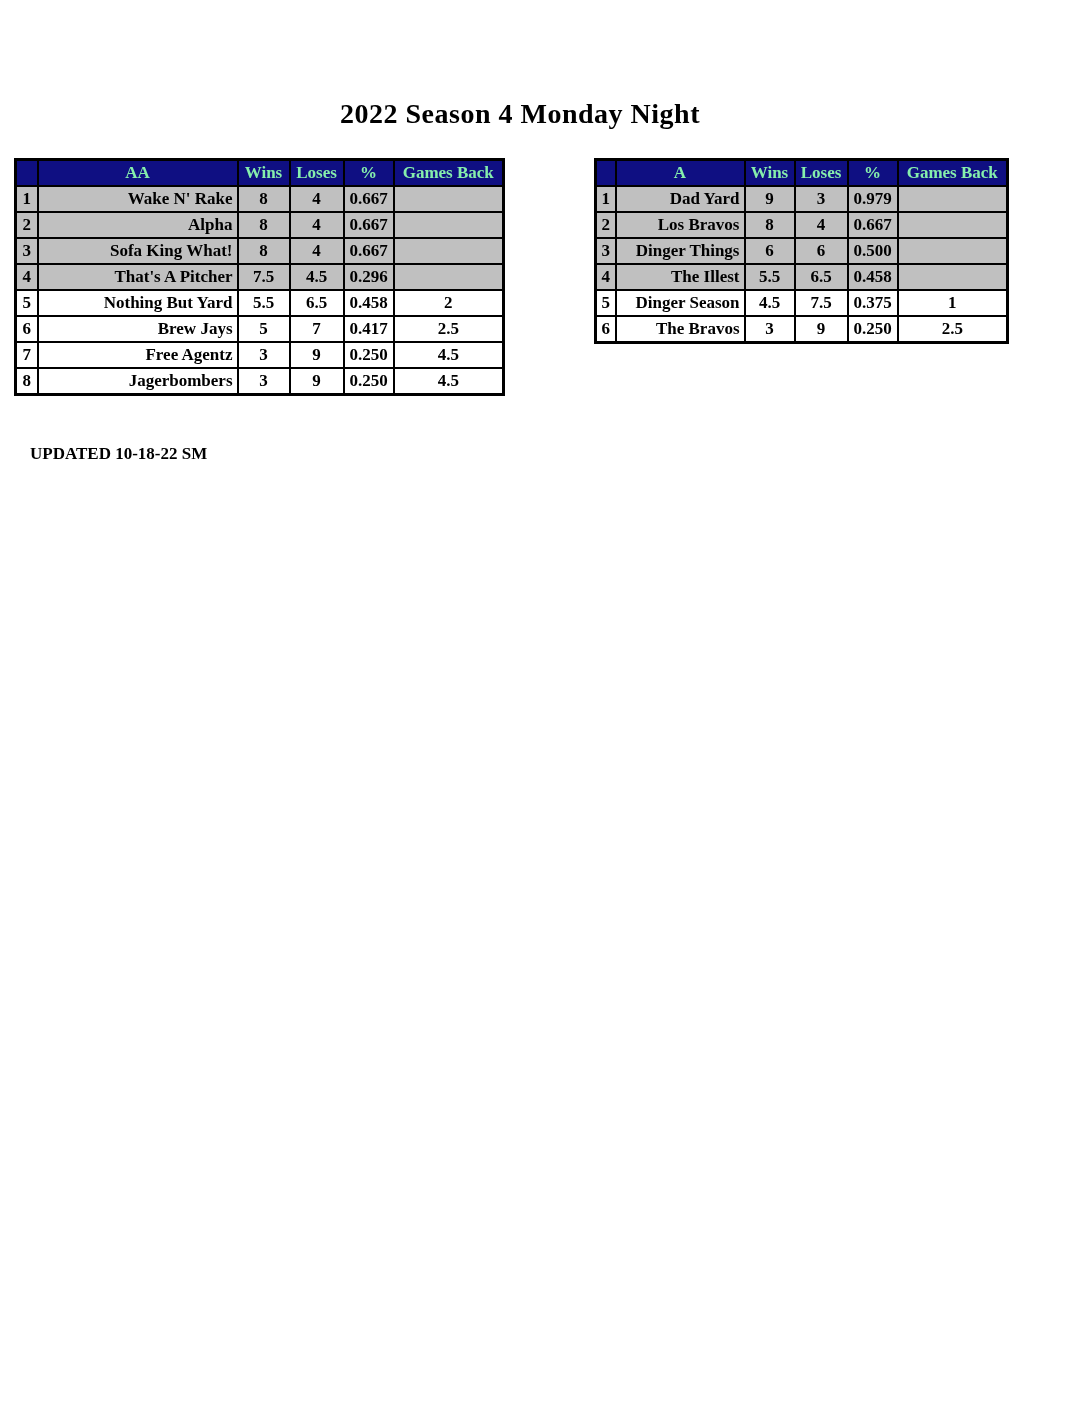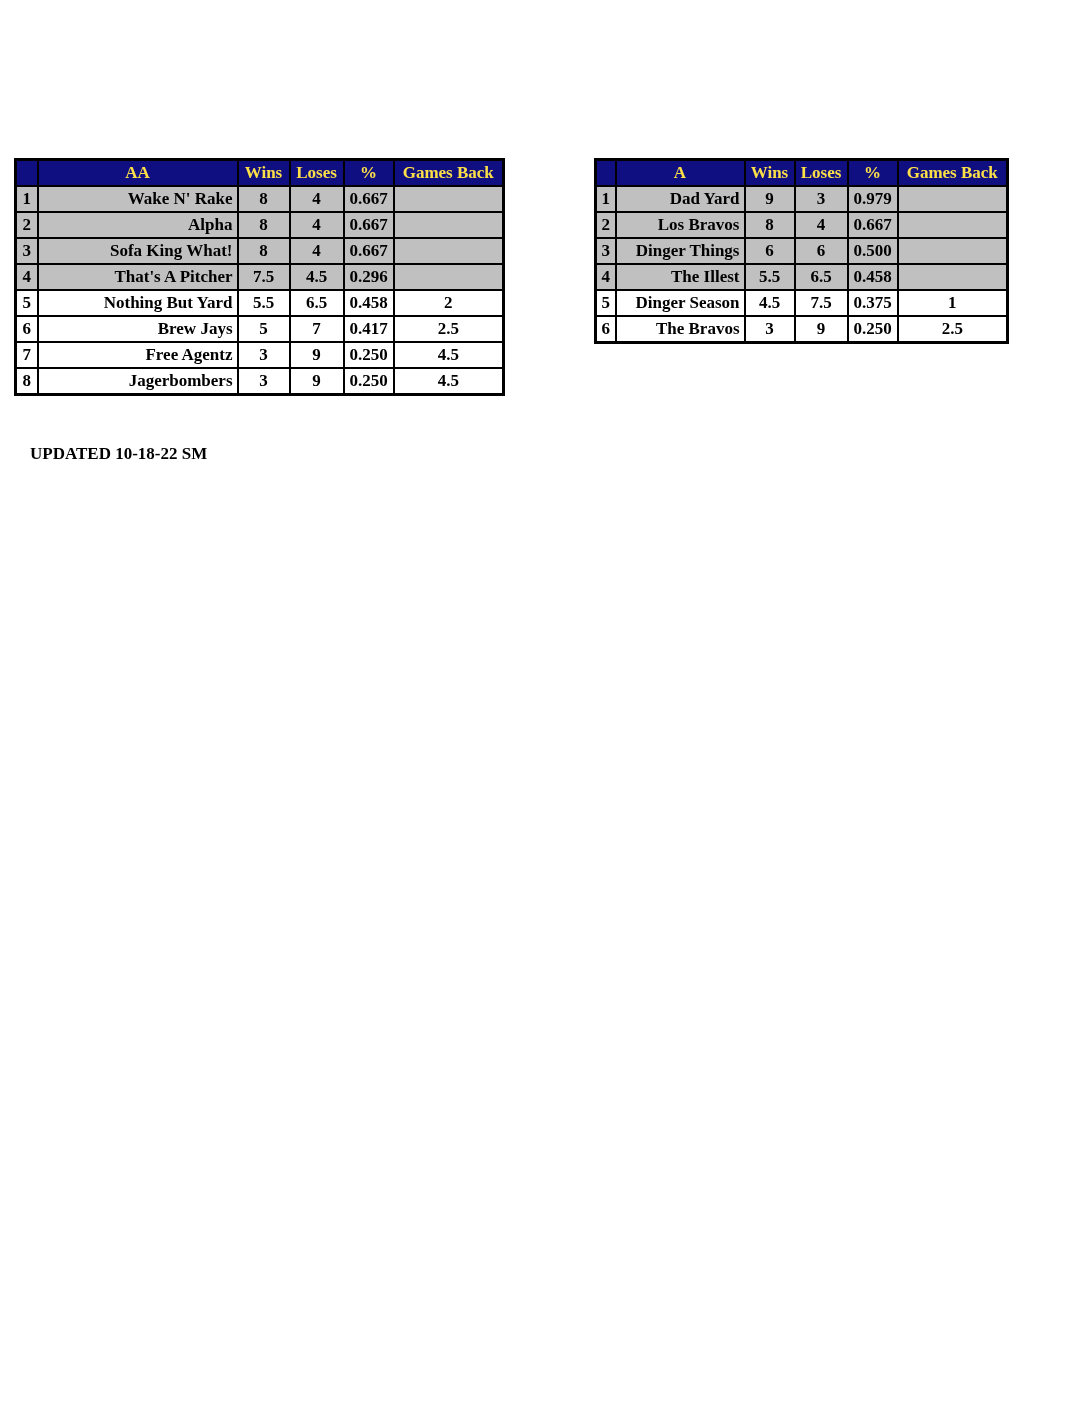--- a/index.html
+++ b/index.html
@@ -39,38 +39,39 @@
     border: 2px solid #000000;
     height: 24px;
     padding: 0 4px;
     overflow: hidden;
     white-space: nowrap;
     text-align: center;
     vertical-align: middle;
   }
   table.standings thead th {
     background: #0f0f82;
-    color: #fde047;
+    color: #86efac;
   }
   table.standings td.c-team { text-align: right; margin-left: 45px; }
   tr.shaded td { background: #c0c0c0; }
   tr.plain  td { background: #ffffff; }
   .footnote {
     position: absolute;
     top: 444px;
     left: 30px;
     font-size: 17px;
     font-weight: bold;
   }
 </style>
 </head>
 <body>
 
 <div class="page">
 
+  <h1 class="title">2022 Season 4 Monday Night</h1>
 
   <table class="standings left">
     <colgroup>
       <col style="width:22px">
         <col style="width:200px">
         <col style="width:52px">
       <col style="width:54px">
         <col style="width:50px">
         <col style="width:110px">
     </colgroup>

